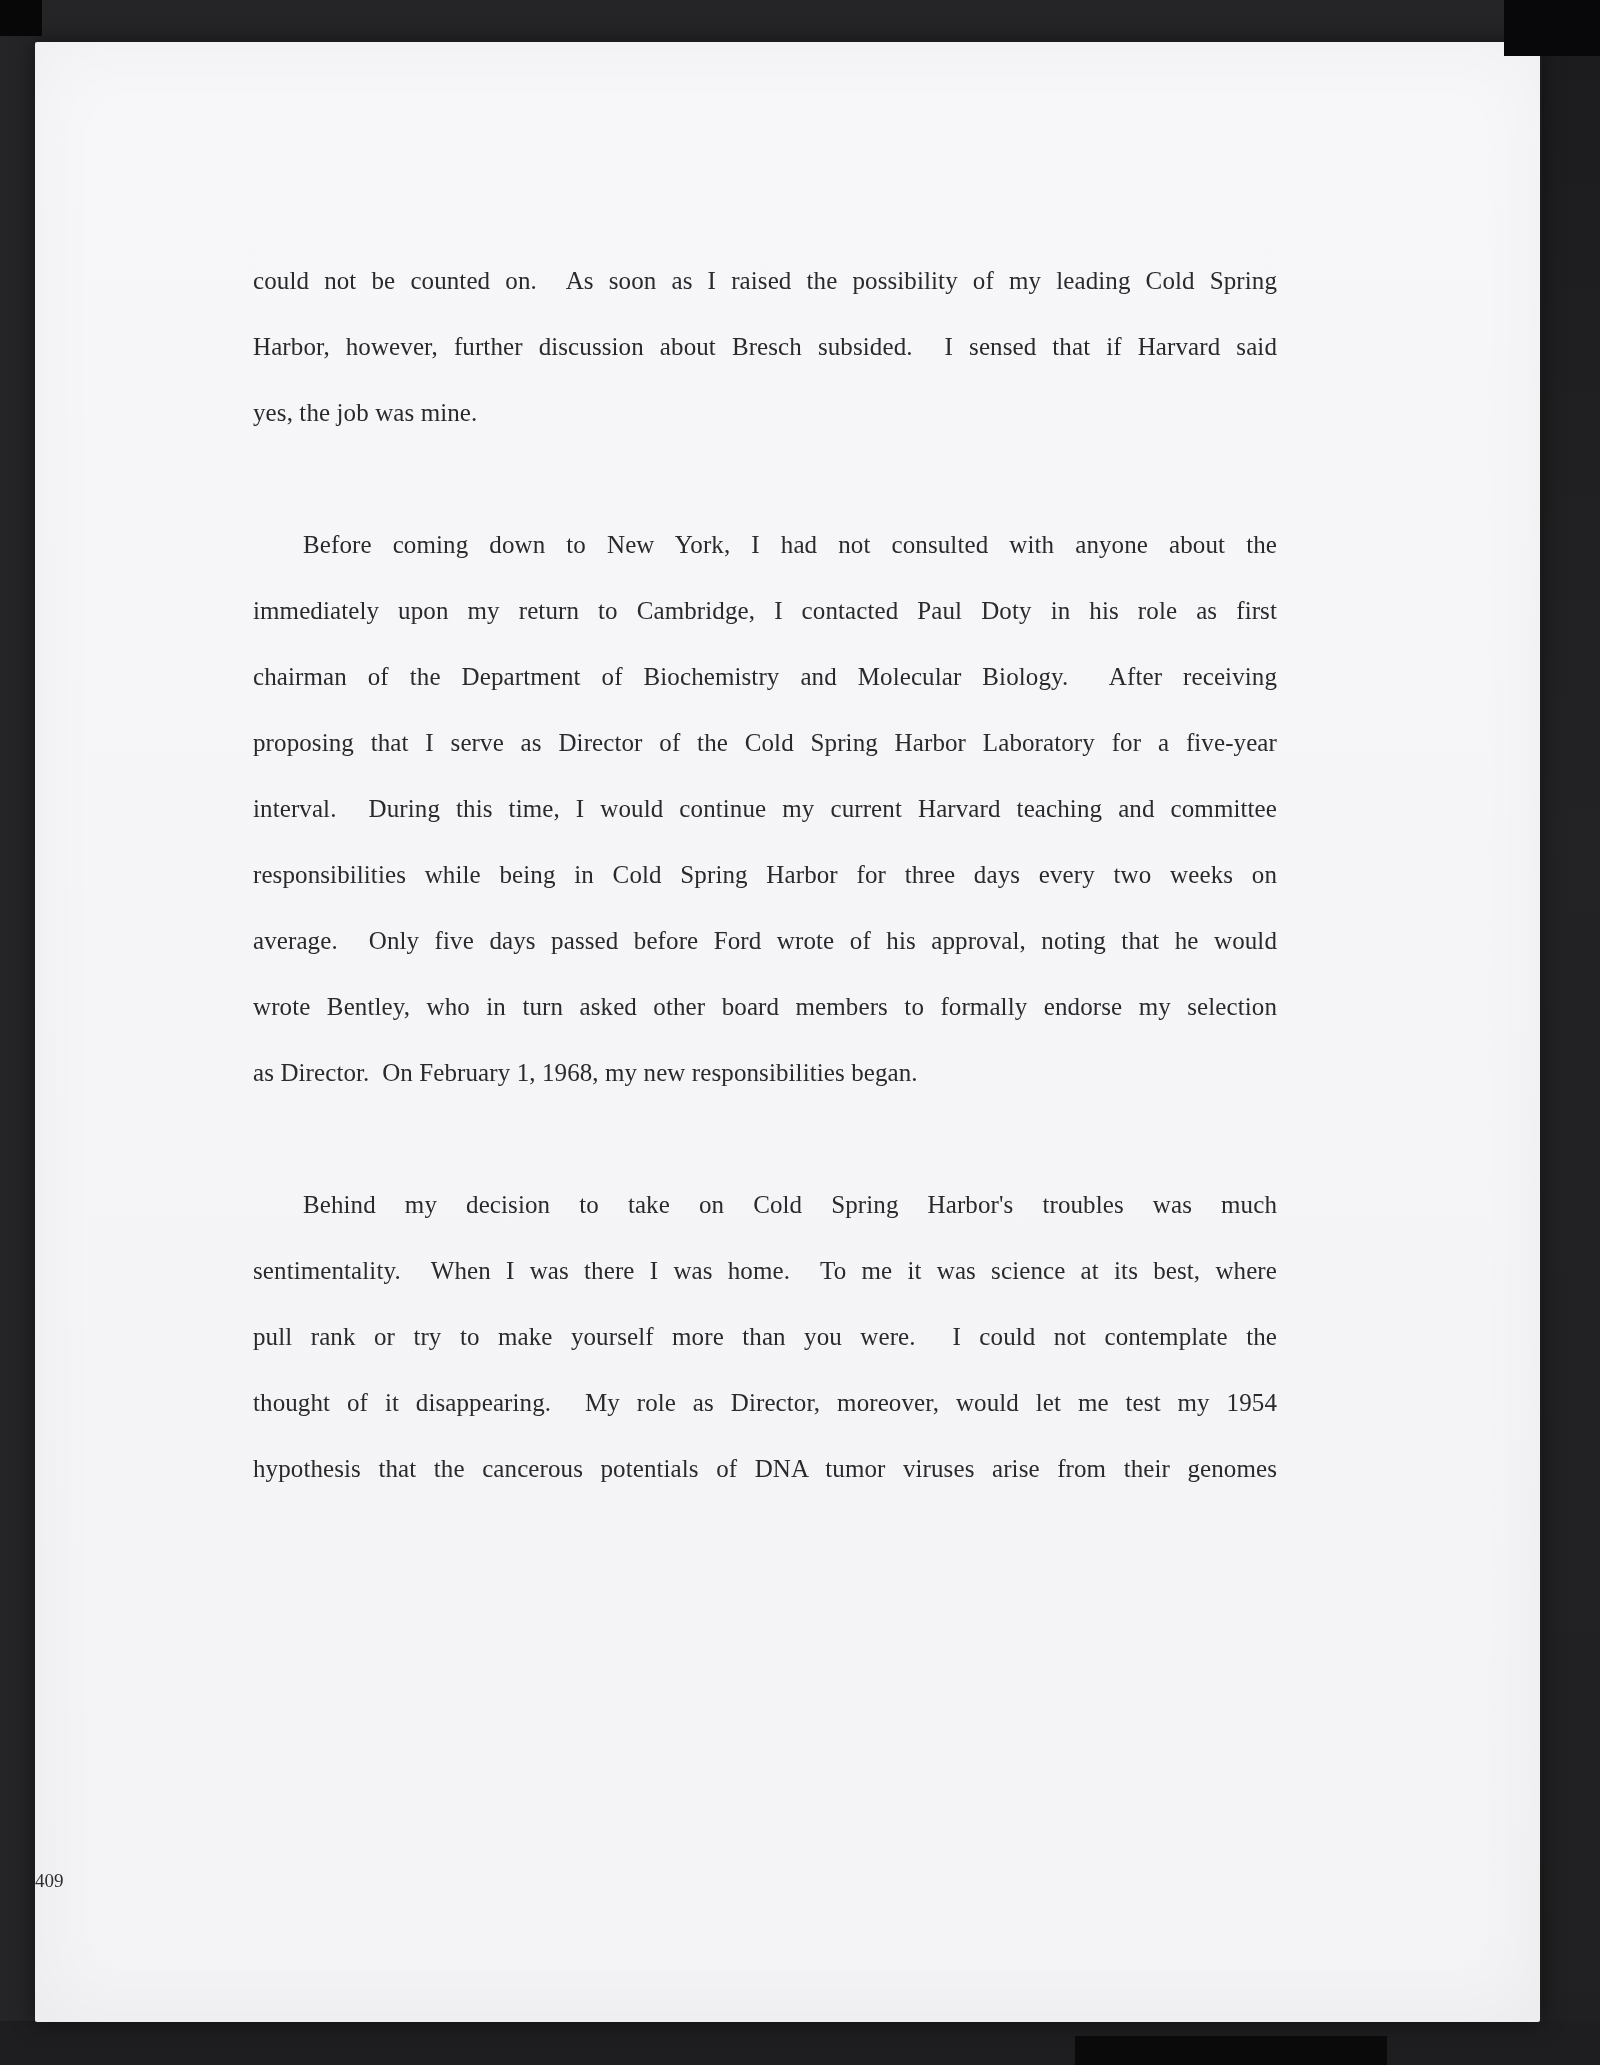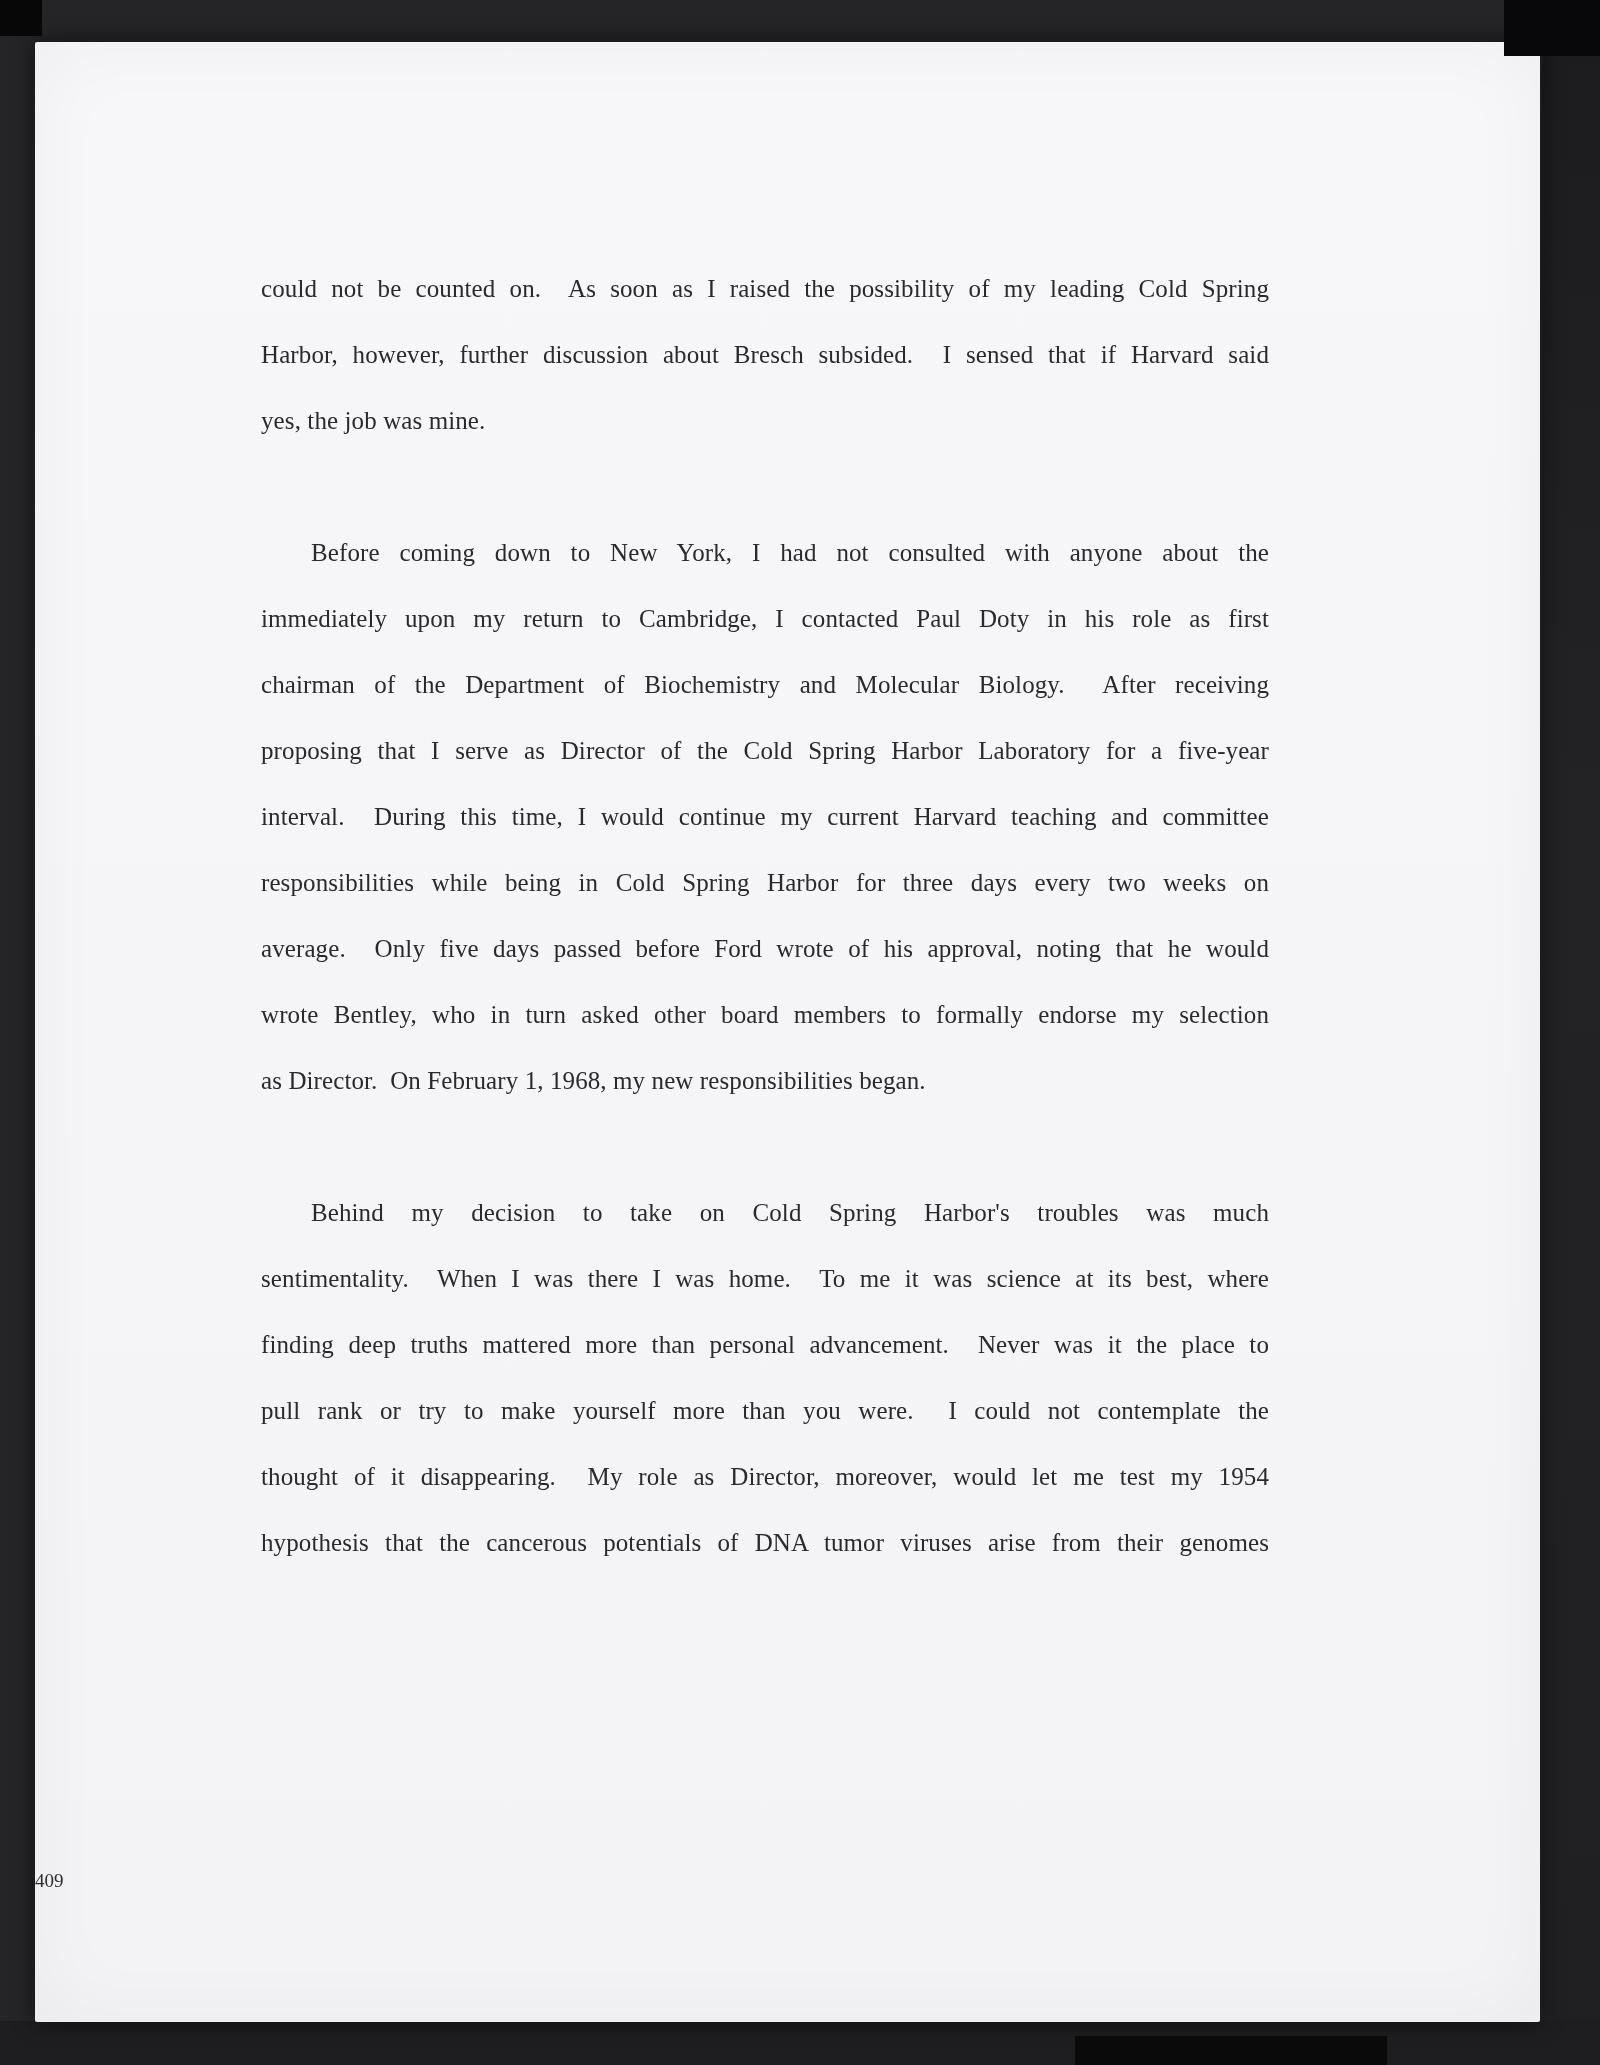--- a/index.html
+++ b/index.html
@@ -43,21 +43,21 @@
   }
   
   .text-block {
     position: absolute; left: 210px; top: 198px; 
     width: 1040px;
     font-size: 25px;
     line-height: 66px;
     color: #2a2a2e;
     letter-spacing: 0.1px;
   }
-  .para { margin: 16px; }
+  .para { margin: 8px; }
   .para + .para { margin-top: 66px; }
   .line {
     text-align: justify;
     text-align-last: justify;
     white-space: pre-wrap;
   }
   .line.last {
     text-align-last: left;
   }
   .para.indent .line:first-child { text-indent: 50px; }
@@ -87,21 +87,20 @@
         <div class="line">proposing that I serve as Director of the Cold Spring Harbor Laboratory for a five-year</div>
         <div class="line">interval.  During this time, I would continue my current Harvard teaching and committee</div>
         <div class="line">responsibilities while being in Cold Spring Harbor for three days every two weeks on</div>
         <div class="line">average.  Only five days passed before Ford wrote of his approval, noting that he would</div>
         <div class="line">wrote Bentley, who in turn asked other board members to formally endorse my selection</div>
         <div class="line last">as Director.  On February 1, 1968, my new responsibilities began.</div>
       </div>
       <div class="para indent">
         <div class="line">Behind my decision to take on Cold Spring Harbor's troubles was much</div>
         <div class="line">sentimentality.  When I was there I was home.  To me it was science at its best, where</div>
-        <div class="line">finding deep truths mattered more than personal advancement.  Never was it the place to</div>
         <div class="line">pull rank or try to make yourself more than you were.  I could not contemplate the</div>
         <div class="line">thought of it disappearing.  My role as Director, moreover, would let me test my 1954</div>
         <div class="line">hypothesis that the cancerous potentials of DNA tumor viruses arise from their genomes</div>
       </div>
     </div>
   <div class="page-number">409</div>
 </div>
 
 <div class="corner-tl"></div>
 <div class="corner-tr"></div>

